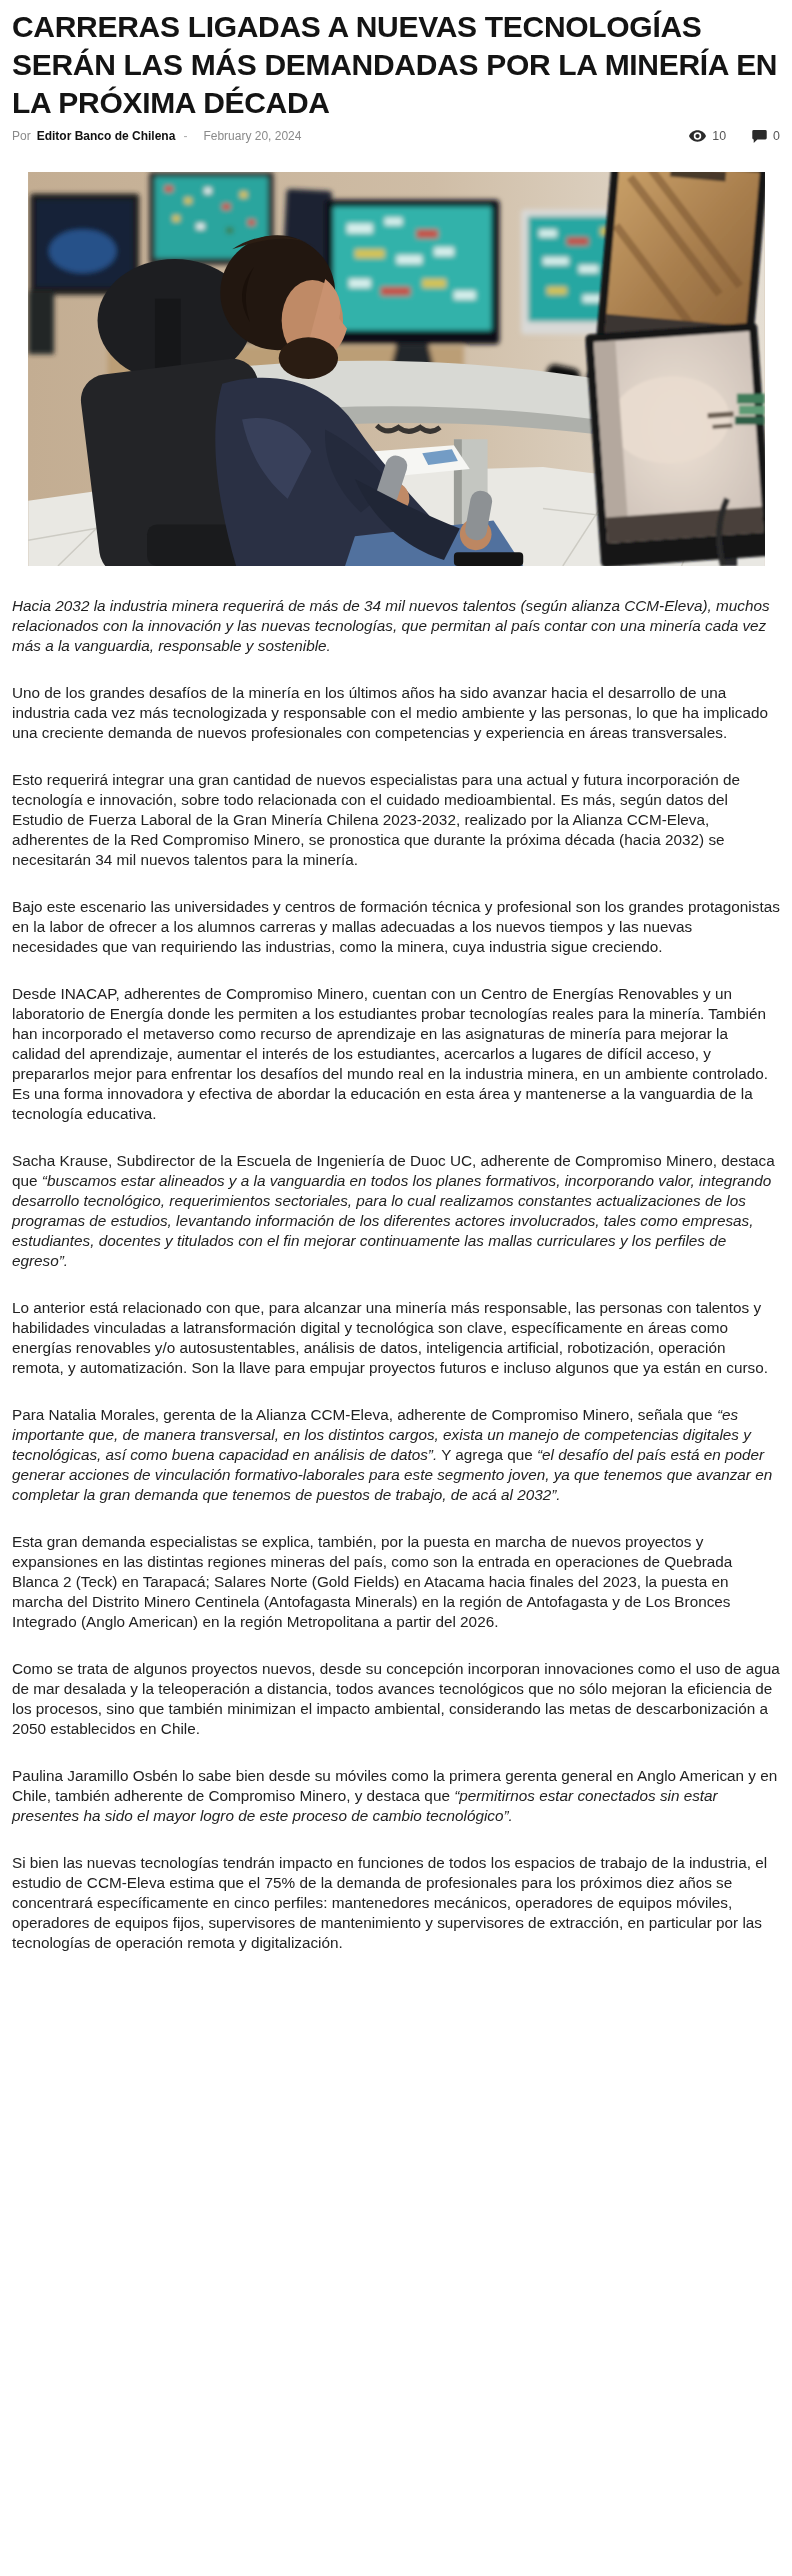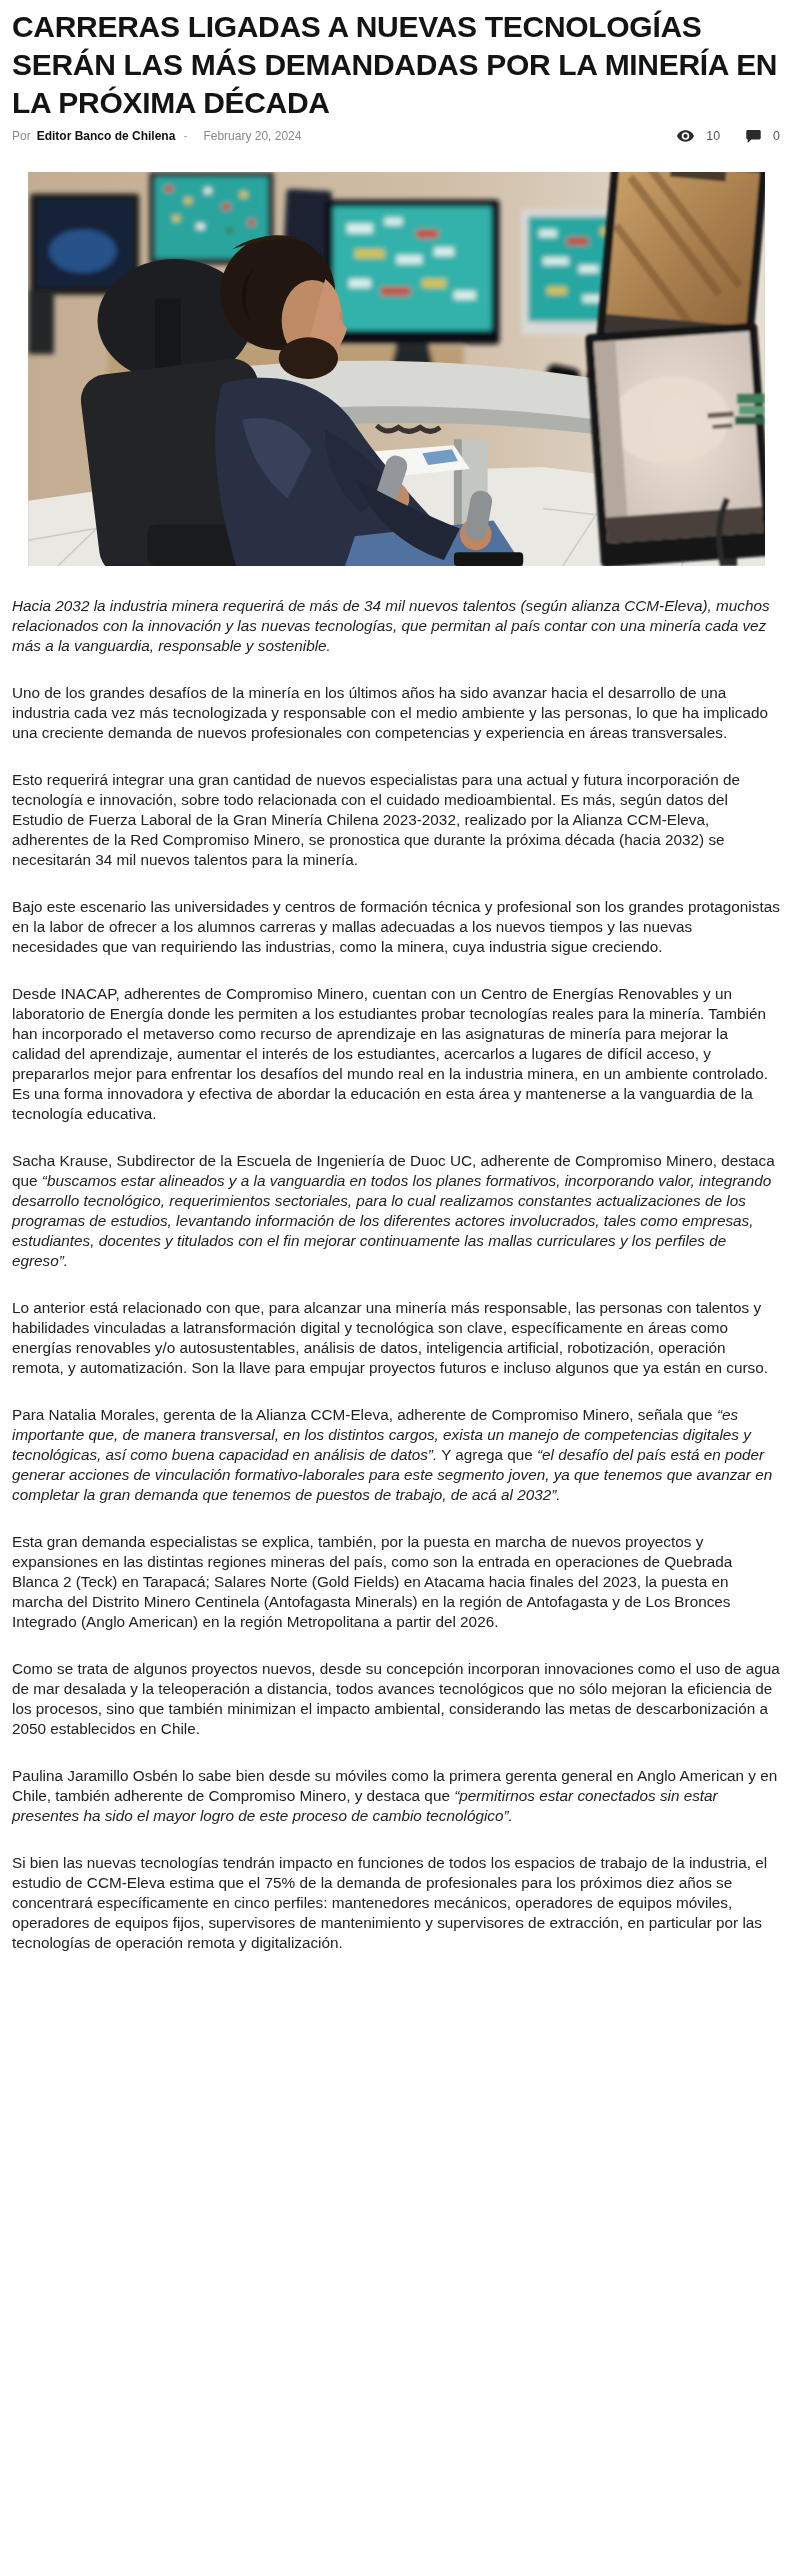--- a/index.html
+++ b/index.html
@@ -13,21 +13,21 @@
     color:#141414;margin:8px 0 0 0;letter-spacing:-0.3px;
   }
 
   
   .byline{display:flex;align-items:center;margin-top:4px;font-size:12px;color:#8a8a8a;height:20px;}
   .byline .por{margin-right:6px;}
   .byline .author{font-weight:700;color:#111;margin-right:8px;text-decoration:none;}
   .byline .sep{margin-right:8px;color:#aaa;}
   .byline .date{color:#8a8a8a;padding-left:8px;}
   .byline .meta-right{margin-left:auto;display:flex;align-items:center;gap:26px;}
-  .meta-item{display:flex;align-items:center;gap:12px;color:#555;font-size:12.4px;}
+  .meta-item{display:flex;align-items:center;gap:6px;color:#555;font-size:12.4px;}
   .meta-item svg{display:block;}
 
   
   .photo-wrap{width:737px;height:394px;margin:26px auto 0 auto;overflow:hidden;background:#cdbaa2;}
   .photo-wrap svg{display:block;width:737px;height:394px;}
 
   
   .article-body{margin-top:30px;padding-bottom:10px;}
   .article-body p{font-size:15.3px;line-height:20px;margin:0 0 27px 0;color:#222;}
   .article-body p.lead{font-style:italic;color:#1f1f1f;}

